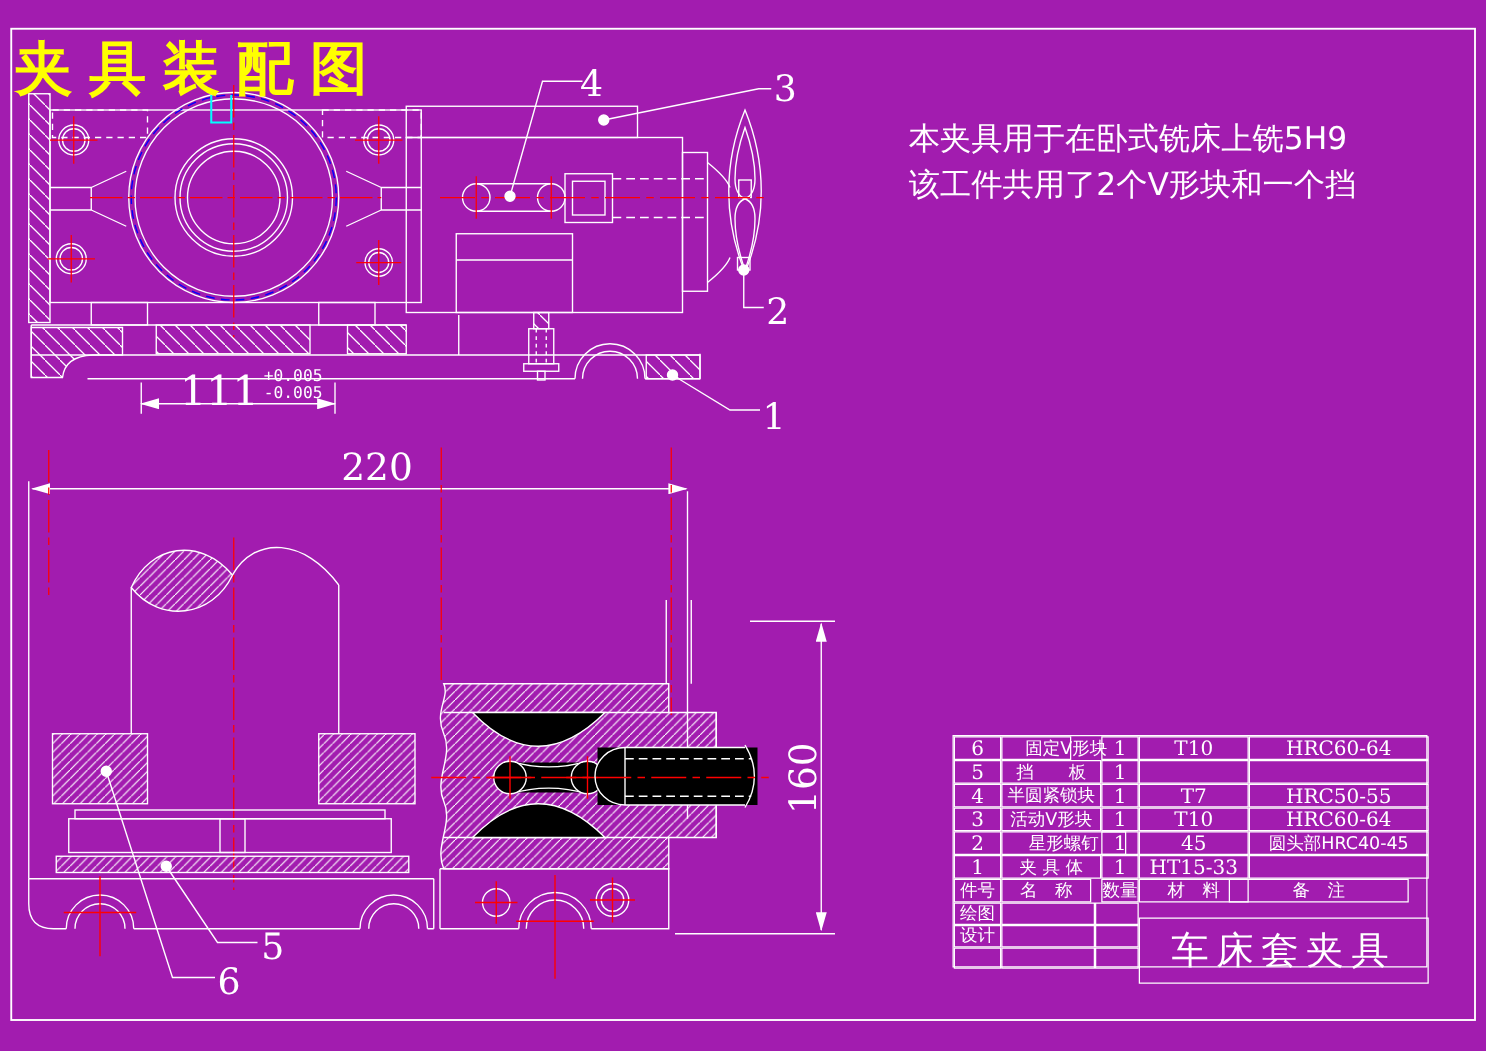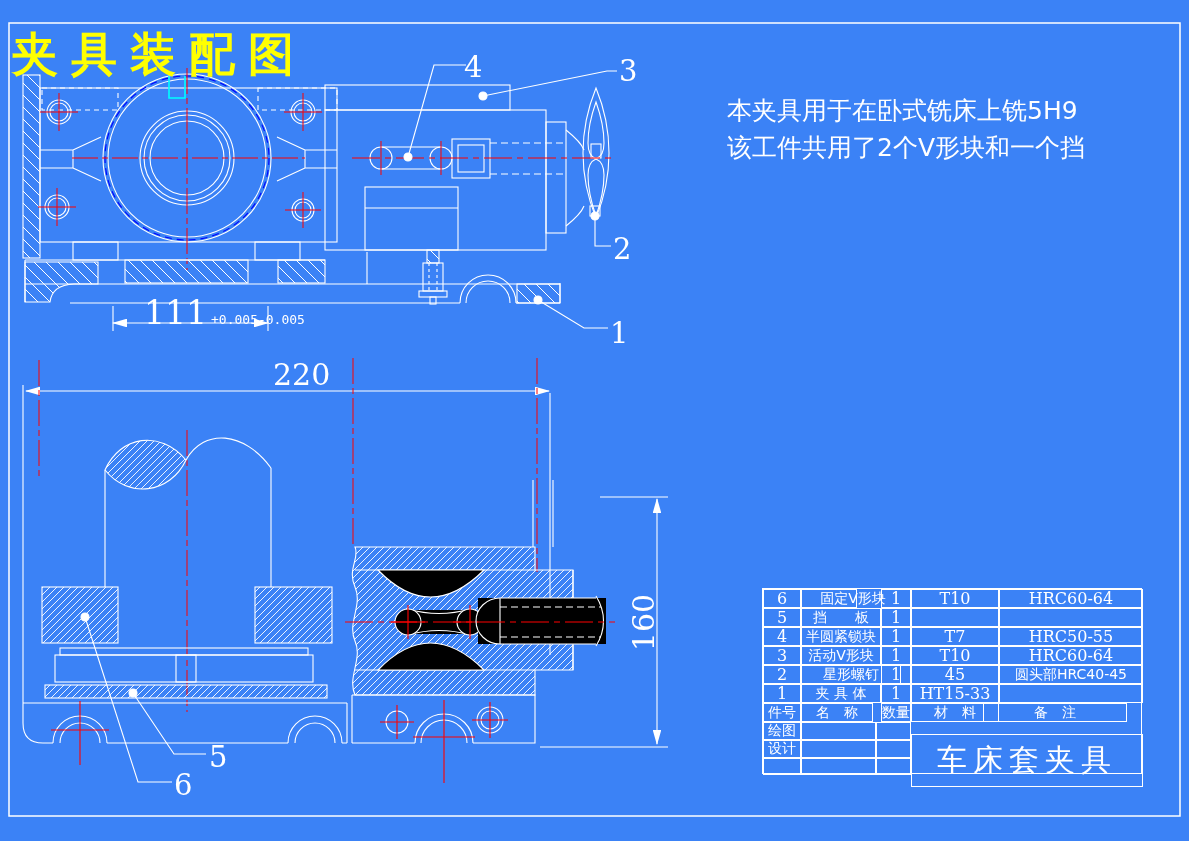--- a/index.html
+++ b/index.html
@@ -1,26 +1,26 @@
 <!DOCTYPE html>
 <html><head>
 <meta charset="utf-8">
 <style>
   html,body{margin:0;padding:0;background:#000;}
-  #screen{position:relative;width:1189px;height:841px;background:#3b82f6;overflow:hidden;
+  #screen{position:relative;width:1189px;height:841px;background:#a21caf;overflow:hidden;
           font-family:"DejaVu Sans",sans-serif;}
   #drawing{position:absolute;left:0;top:0;}
   .abs{position:absolute;white-space:nowrap;}
   .title{color:#ffff00;font:bold 46px "DejaVu Serif",serif;letter-spacing:13px;}
   .notes{color:#fff;font:25px "DejaVu Sans",sans-serif;line-height:37px;}
   .balloon{color:#fff;font:29px "DejaVu Serif",serif;}
   .dimtxt{color:#fff;font:30px "DejaVu Serif",serif;}
-  .dim111{display:flex;align-items:center;color:#fff;}
+  .dim111{display:flex;align-items:flex-start;color:#fff;}
   .dim111 .main{font:33px "DejaVu Serif",serif;}
-  .tol{display:flex;flex-direction:row;margin-left:4px;margin-top:14px;}
+  .tol{display:flex;flex-direction:column;margin-left:4px;margin-top:2px;}
   .tol span{font:13px "DejaVu Sans Mono",monospace;line-height:13px;color:#fff;}
   .rot90{transform:rotate(-90deg);transform-origin:center center;text-align:center;width:76px;}
   
   #ptable{position:absolute;left:762px;top:588px;width:380px;height:186px;
           border:1px solid #fff;box-sizing:border-box;}
   .cell{position:absolute;box-sizing:border-box;border:1px solid #fff;color:#fff;
         display:flex;align-items:center;justify-content:center;overflow:visible;
         font:14px "DejaVu Sans",sans-serif;white-space:nowrap;}
   .cell.num{font:16px "DejaVu Serif",serif;}
   .cell.big{font:30px "DejaVu Sans",sans-serif;letter-spacing:6px;}

